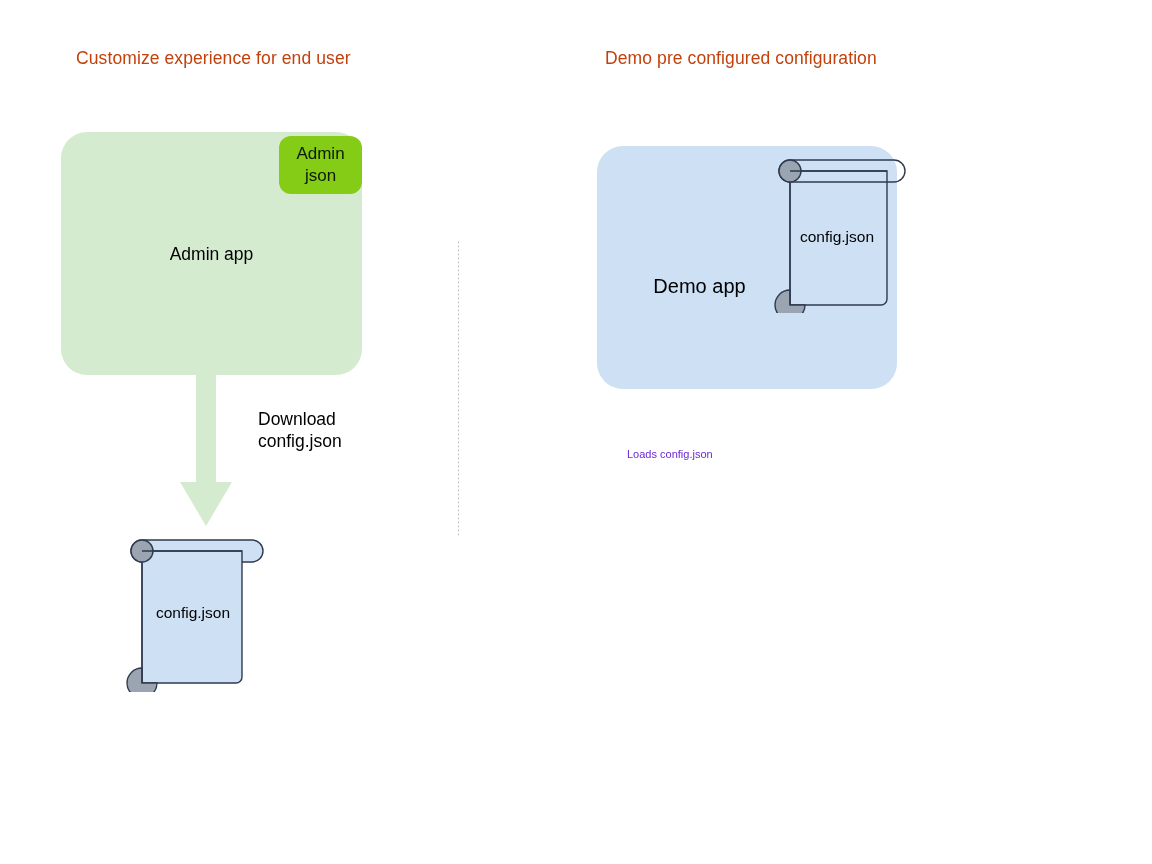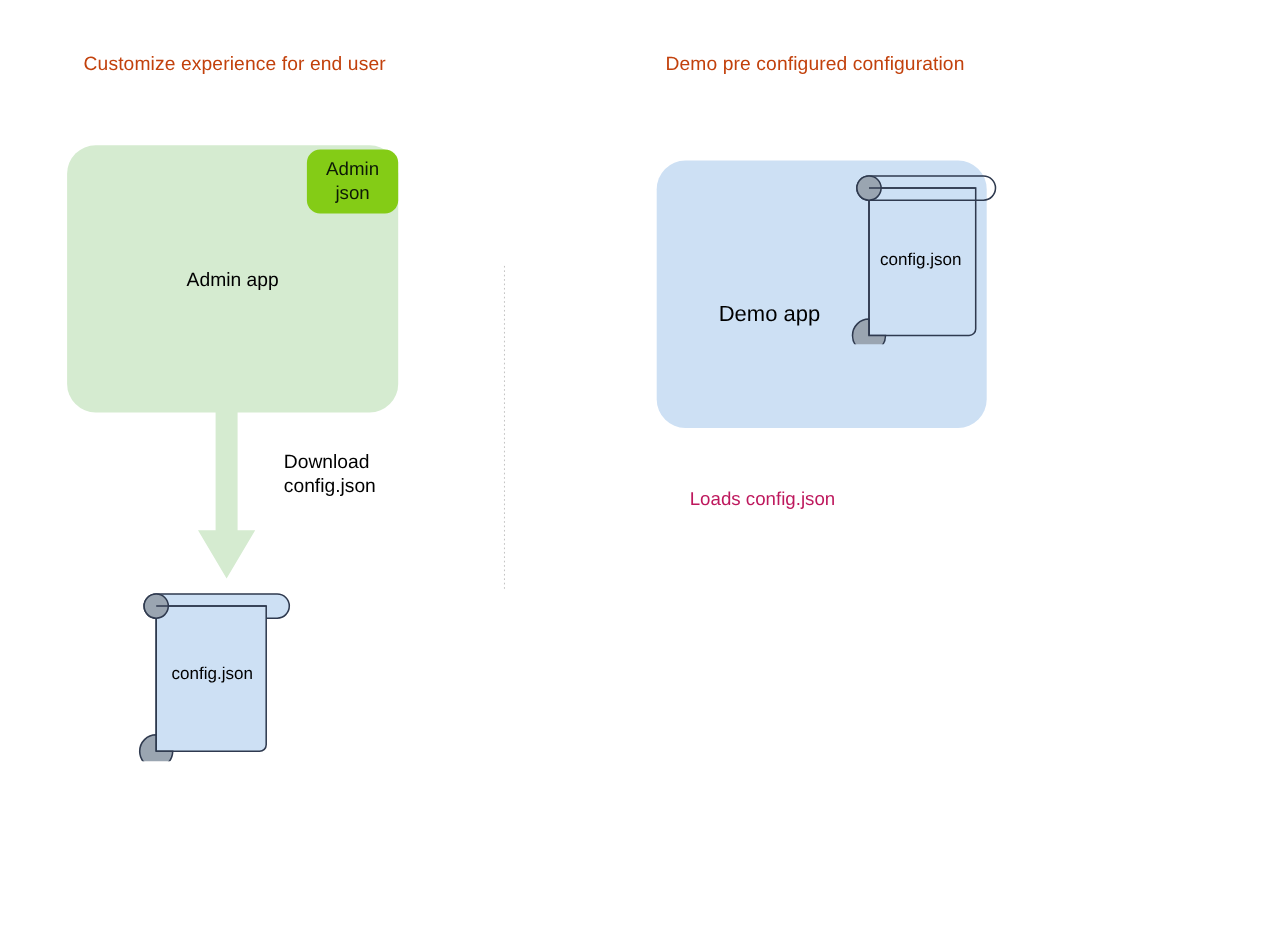--- a/index.html
+++ b/index.html
@@ -148,23 +148,23 @@
     text-align: center;
     font-size: 15.5px;
     line-height: 20px;
     color: #000000;
   }
 
   #loads-config-label {
     position: absolute;
     left: 627px;
     top: 443px;
-    font-size: 17px;
-    line-height: 22px;
-    color: #be185d;
+    font-size: 11px;
+    line-height: 22px;
+    color: #6d28d9;
     white-space: nowrap;
   }
 
   
   #divider {
     position: absolute;
     left: 458px;
     top: 94px;
     width: 1px;
     height: 591px;

